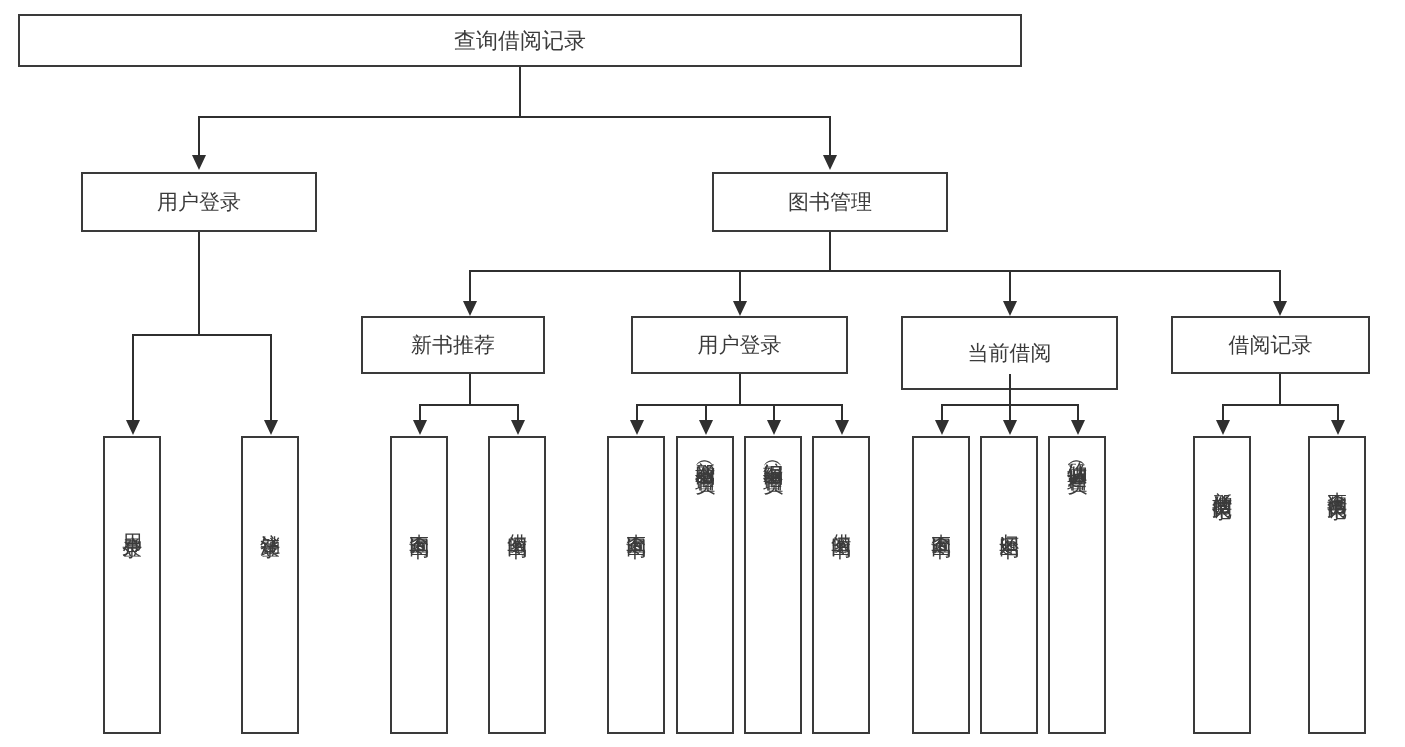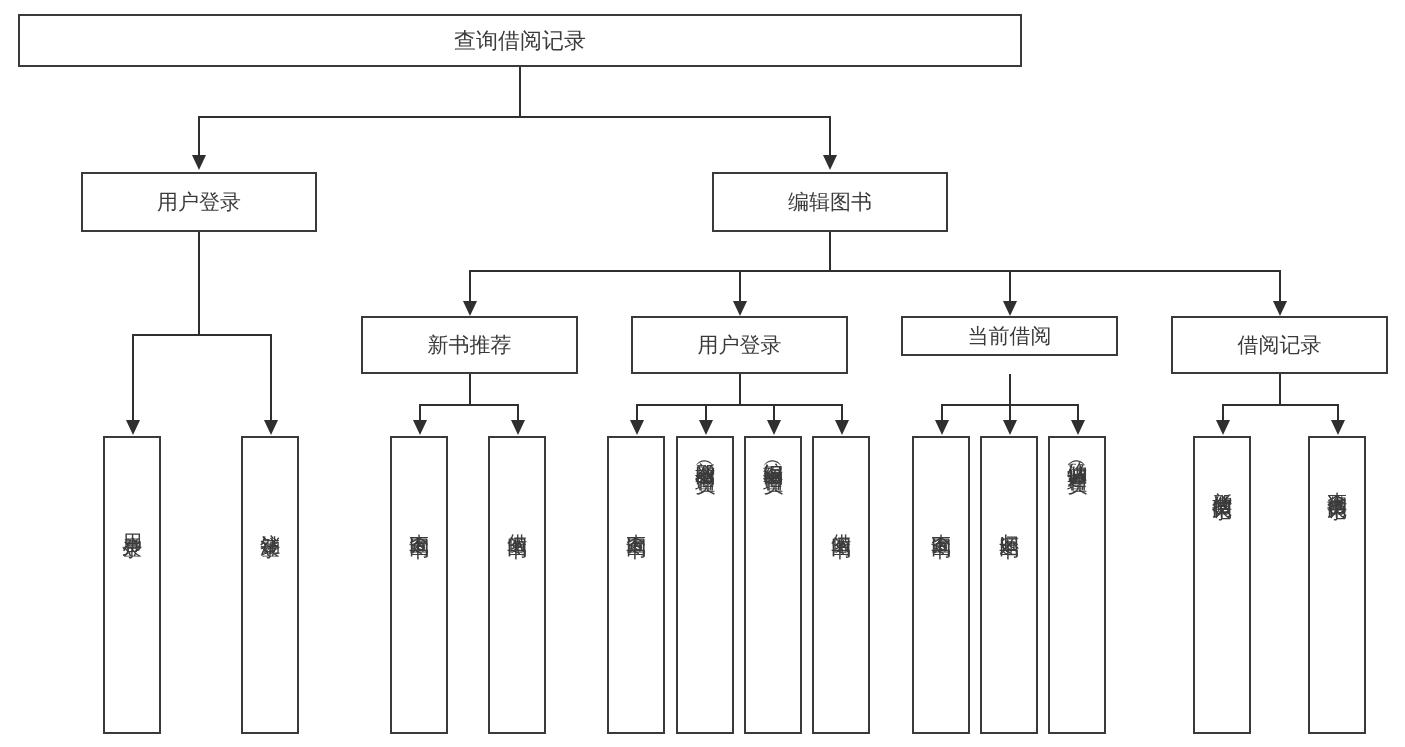--- a/index.html
+++ b/index.html
@@ -53,21 +53,21 @@
 
   <div class="ln vl" style="left:198px;top:116px;height:41px;"></div>
   <div class="arrow" style="left:192px;top:155px;"></div>
   <div class="ln vl" style="left:829px;top:116px;height:41px;"></div>
   <div class="arrow" style="left:823px;top:155px;"></div>
 
   <div class="node lvl2" style="left:81px;top:172px;width:236px;height:60px;">
     <span class="lbl">用户登录</span>
   </div>
   <div class="node lvl2" style="left:712px;top:172px;width:236px;height:60px;">
-    <span class="lbl">编辑图书</span>
+    <span class="lbl">图书管理</span>
   </div>
 
   <div class="ln vl" style="left:198px;top:232px;height:103px;"></div>
   <div class="ln hl" style="left:132px;top:334px;width:140px;"></div>
   <div class="ln vl" style="left:132px;top:334px;height:88px;"></div>
   <div class="arrow" style="left:126px;top:420px;"></div>
   <div class="ln vl" style="left:270px;top:334px;height:88px;"></div>
   <div class="arrow" style="left:264px;top:420px;"></div>
 
   <div class="ln vl" style="left:829px;top:232px;height:39px;"></div>
@@ -75,30 +75,30 @@
 
   <div class="ln vl" style="left:469px;top:270px;height:33px;"></div>
   <div class="arrow" style="left:463px;top:301px;"></div>
   <div class="ln vl" style="left:739px;top:270px;height:33px;"></div>
   <div class="arrow" style="left:733px;top:301px;"></div>
   <div class="ln vl" style="left:1009px;top:270px;height:33px;"></div>
   <div class="arrow" style="left:1003px;top:301px;"></div>
   <div class="ln vl" style="left:1279px;top:270px;height:33px;"></div>
   <div class="arrow" style="left:1273px;top:301px;"></div>
 
-  <div class="node lvl3" style="left:361px;top:316px;width:217px;height:58px;">
+  <div class="node lvl3" style="left:361px;top:316px;width:184px;height:58px;">
     <span class="lbl">新书推荐</span>
   </div>
   <div class="node lvl3" style="left:631px;top:316px;width:217px;height:58px;">
     <span class="lbl">用户登录</span>
   </div>
-  <div class="node lvl3" style="left:901px;top:316px;width:217px;height:40px;">
+  <div class="node lvl3" style="left:901px;top:316px;width:217px;height:74px;">
     <span class="lbl">当前借阅</span>
   </div>
-  <div class="node lvl3" style="left:1171px;top:316px;width:217px;height:58px;">
+  <div class="node lvl3" style="left:1171px;top:316px;width:199px;height:58px;">
     <span class="lbl">借阅记录</span>
   </div>
 
   <div class="ln vl" style="left:469px;top:374px;height:31px;"></div>
   <div class="ln hl" style="left:419px;top:404px;width:100px;"></div>
   <div class="ln vl" style="left:419px;top:404px;height:20px;"></div>
   <div class="arrow" style="left:413px;top:420px;"></div>
   <div class="ln vl" style="left:517px;top:404px;height:20px;"></div>
   <div class="arrow" style="left:511px;top:420px;"></div>
 

